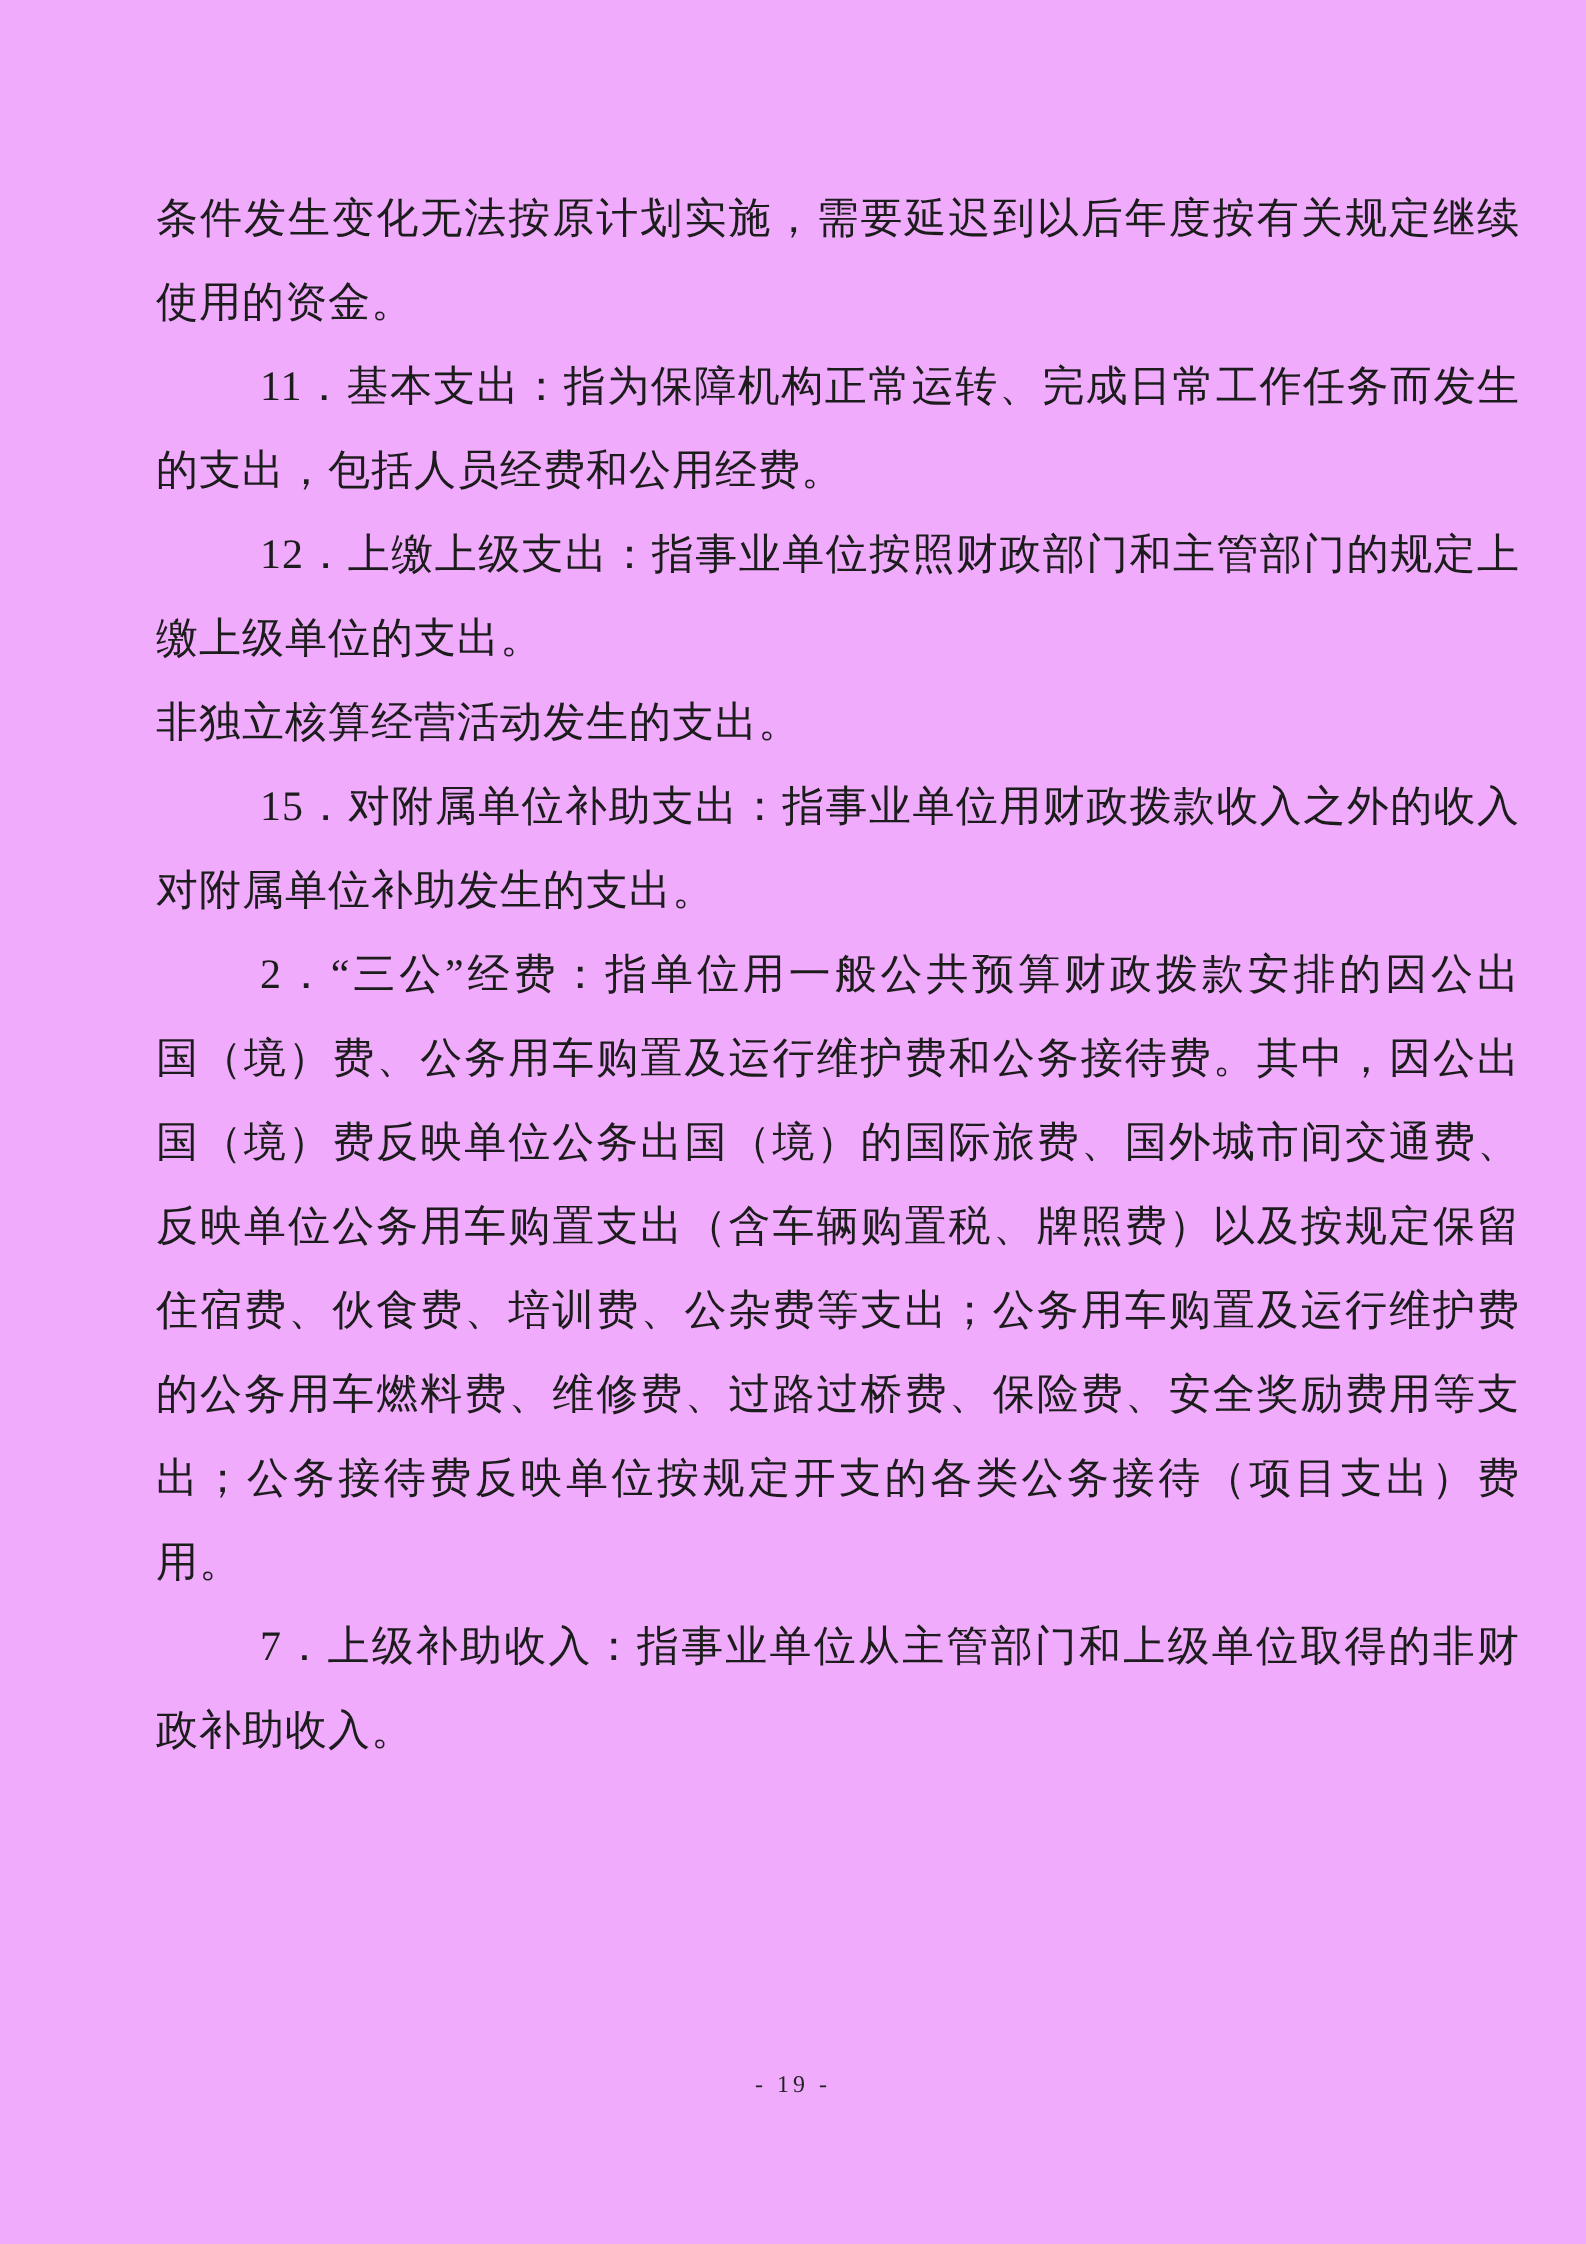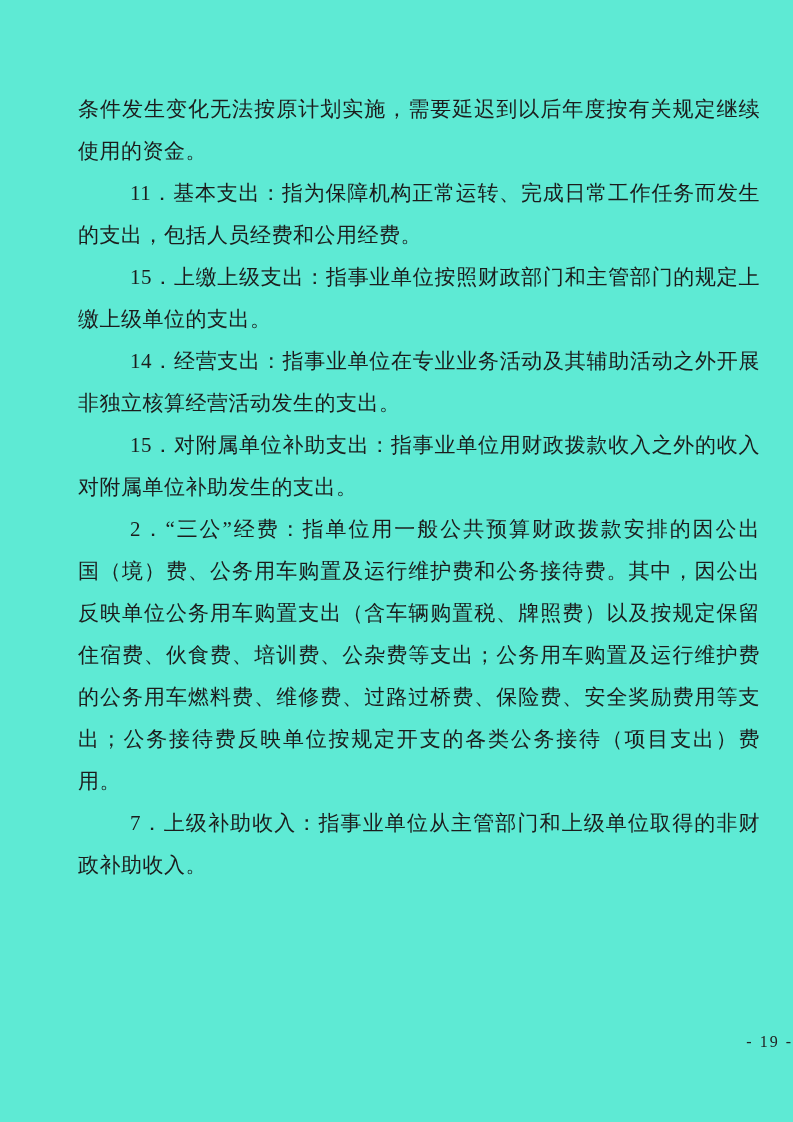--- a/index.html
+++ b/index.html
@@ -41,54 +41,54 @@
   .line.indent {
     padding-left: 52px;
   }
   .page-footer {
     position: absolute;
     left: 0;
     right: 0;
     top: 1030px;
     height: 24px;
     line-height: 24px;
-    text-align: right;
-    font-size: 16px;
+    text-align: center;
+    font-size: 12px;
     letter-spacing: 2px;
     color: #222222;
   }
 </style>
 </head>
 <body>
 
-<div class="page" style="background: #5eead4; color: rgb(28, 28, 28);">
+<div class="page" style="background: #f0abfc; color: rgb(28, 28, 28);">
   <div class="text-body" id="doc-body">
       <div class="paragraph">
         <div class="line">条件发生变化无法按原计划实施，需要延迟到以后年度按有关规定继续</div>
         <div class="line last">使用的资金。</div>
       </div>
       <div class="paragraph">
         <div class="line indent">11．基本支出：指为保障机构正常运转、完成日常工作任务而发生</div>
         <div class="line last">的支出，包括人员经费和公用经费。</div>
       </div>
       <div class="paragraph">
-        <div class="line indent">15．上缴上级支出：指事业单位按照财政部门和主管部门的规定上</div>
+        <div class="line indent">12．上缴上级支出：指事业单位按照财政部门和主管部门的规定上</div>
         <div class="line last">缴上级单位的支出。</div>
       </div>
       <div class="paragraph">
-        <div class="line indent">14．经营支出：指事业单位在专业业务活动及其辅助活动之外开展</div>
         <div class="line last">非独立核算经营活动发生的支出。</div>
       </div>
       <div class="paragraph">
         <div class="line indent">15．对附属单位补助支出：指事业单位用财政拨款收入之外的收入</div>
         <div class="line last">对附属单位补助发生的支出。</div>
       </div>
       <div class="paragraph">
         <div class="line indent">2．“三公”经费：指单位用一般公共预算财政拨款安排的因公出</div>
         <div class="line">国（境）费、公务用车购置及运行维护费和公务接待费。其中，因公出</div>
+        <div class="line">国（境）费反映单位公务出国（境）的国际旅费、国外城市间交通费、</div>
         <div class="line">反映单位公务用车购置支出（含车辆购置税、牌照费）以及按规定保留</div>
         <div class="line">住宿费、伙食费、培训费、公杂费等支出；公务用车购置及运行维护费</div>
         <div class="line">的公务用车燃料费、维修费、过路过桥费、保险费、安全奖励费用等支</div>
         <div class="line">出；公务接待费反映单位按规定开支的各类公务接待（项目支出）费</div>
         <div class="line last">用。</div>
       </div>
       <div class="paragraph">
         <div class="line indent">7．上级补助收入：指事业单位从主管部门和上级单位取得的非财</div>
         <div class="line last">政补助收入。</div>
       </div>

